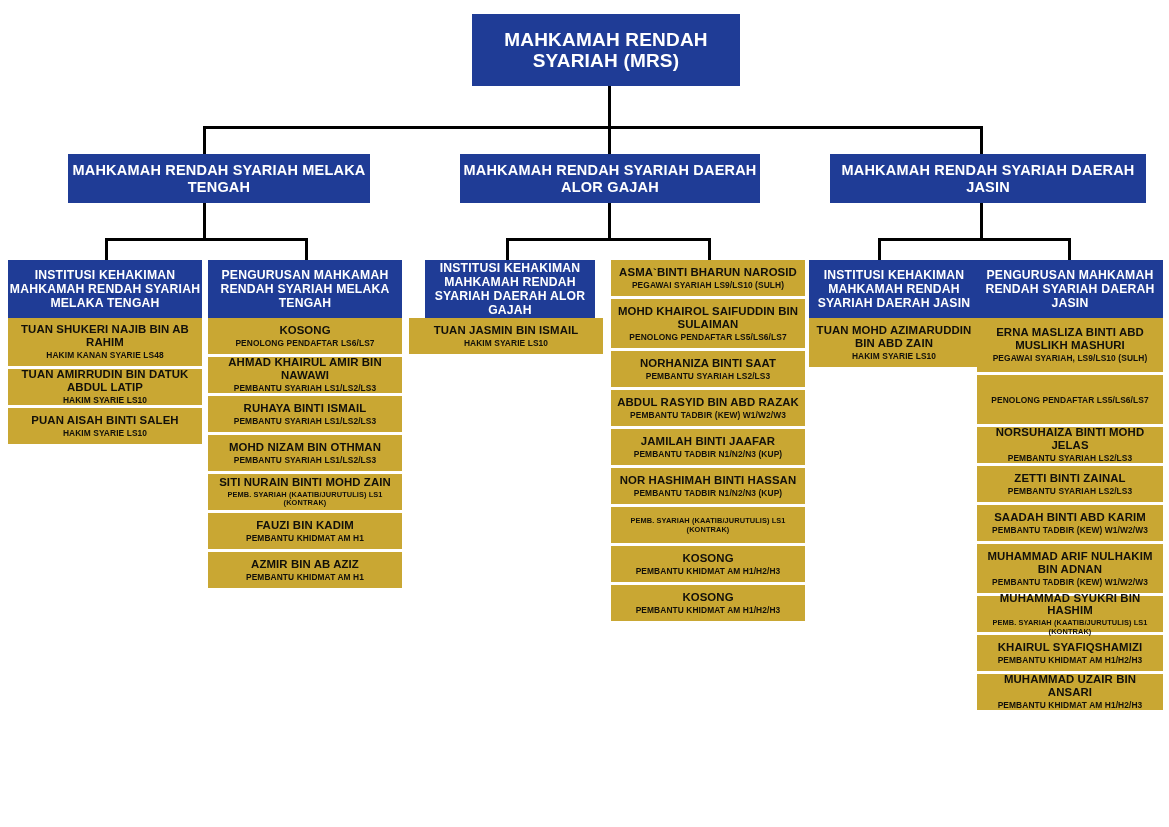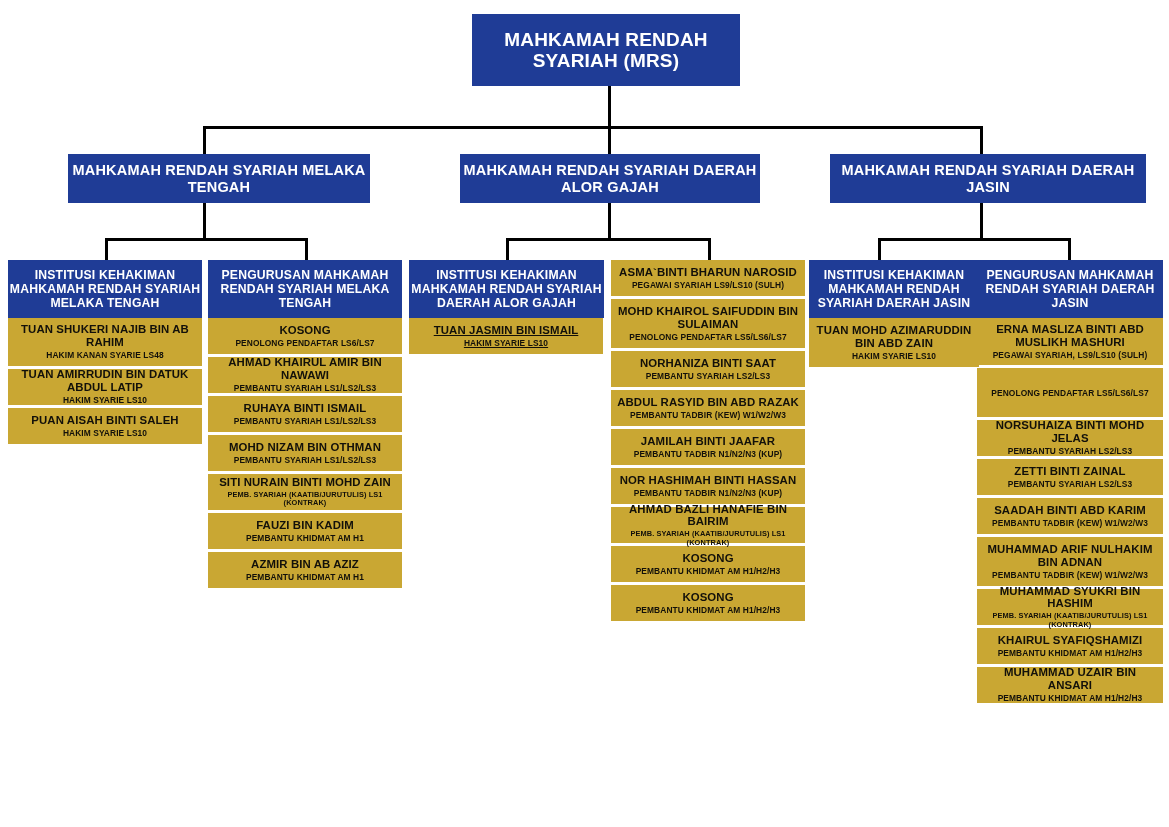--- a/index.html
+++ b/index.html
@@ -177,24 +177,24 @@
       <div class="nm">FAUZI BIN KADIM</div>
       <div class="ps">PEMBANTU KHIDMAT AM H1</div>
     </div>
     <div class="entry" style="height:36px;">
       <div class="nm">AZMIR BIN AB AZIZ</div>
       <div class="ps">PEMBANTU KHIDMAT AM H1</div>
     </div>
   </div>
 
   <div class="col" style="left:409px; top:260px; width:194px;">
-    <div class="node node-l3" style="position:relative; left:0; top:0; width:195px; height:58px;">
+    <div class="node node-l3" style="position:relative; left:16px; top:0; width:170px; height:58px;">
       <span>INSTITUSI KEHAKIMAN MAHKAMAH RENDAH SYARIAH DAERAH ALOR GAJAH</span>
     </div>
-    <div class="entry" style="height:36px;text-decoration:underline;">
+    <div class="entry" style="height:36px;">
       <div class="nm">TUAN JASMIN BIN ISMAIL</div>
       <div class="ps">HAKIM SYARIE LS10</div>
     </div>
   </div>
 
   <div class="col" style="left:611px; top:260px; width:194px;">
     <div class="entry" style="height:36px;">
       <div class="nm">ASMA`BINTI BHARUN NAROSID</div>
       <div class="ps">PEGAWAI SYARIAH LS9/LS10 (SULH)</div>
     </div>
@@ -212,21 +212,20 @@
     </div>
     <div class="entry" style="height:36px;">
       <div class="nm">JAMILAH BINTI JAAFAR</div>
       <div class="ps">PEMBANTU TADBIR N1/N2/N3 (KUP)</div>
     </div>
     <div class="entry" style="height:36px;">
       <div class="nm">NOR HASHIMAH BINTI HASSAN</div>
       <div class="ps">PEMBANTU TADBIR N1/N2/N3 (KUP)</div>
     </div>
     <div class="entry" style="height:36px;">
-      <div class="nm">AHMAD BAZLI HANAFIE BIN BAIRIM</div>
       <div class="ps" style="font-size:7.4px;">PEMB. SYARIAH (KAATIB/JURUTULIS) LS1 (KONTRAK)</div>
     </div>
     <div class="entry" style="height:36px;">
       <div class="nm">KOSONG</div>
       <div class="ps">PEMBANTU KHIDMAT AM H1/H2/H3</div>
     </div>
     <div class="entry" style="height:36px;">
       <div class="nm">KOSONG</div>
       <div class="ps">PEMBANTU KHIDMAT AM H1/H2/H3</div>
     </div>
@@ -239,21 +238,21 @@
     <div class="entry" style="height:49px;">
       <div class="nm">TUAN MOHD AZIMARUDDIN BIN ABD ZAIN</div>
       <div class="ps">HAKIM SYARIE  LS10</div>
     </div>
   </div>
 
   <div class="col" style="left:977px; top:260px; width:186px;">
     <div class="node node-l3" style="position:relative; left:0; top:0; width:186px; height:58px;">
       <span>PENGURUSAN MAHKAMAH RENDAH SYARIAH DAERAH JASIN</span>
     </div>
-    <div class="entry" style="height:47px;">
+    <div class="entry" style="height:54px;">
       <div class="nm">ERNA MASLIZA BINTI ABD MUSLIKH MASHURI</div>
       <div class="ps">PEGAWAI SYARIAH, LS9/LS10 (SULH)</div>
     </div>
     <div class="entry" style="height:49px;">
       <div class="ps">PENOLONG PENDAFTAR LS5/LS6/LS7</div>
     </div>
     <div class="entry" style="height:36px;">
       <div class="nm">NORSUHAIZA BINTI MOHD JELAS</div>
       <div class="ps">PEMBANTU SYARIAH LS2/LS3</div>
     </div>

